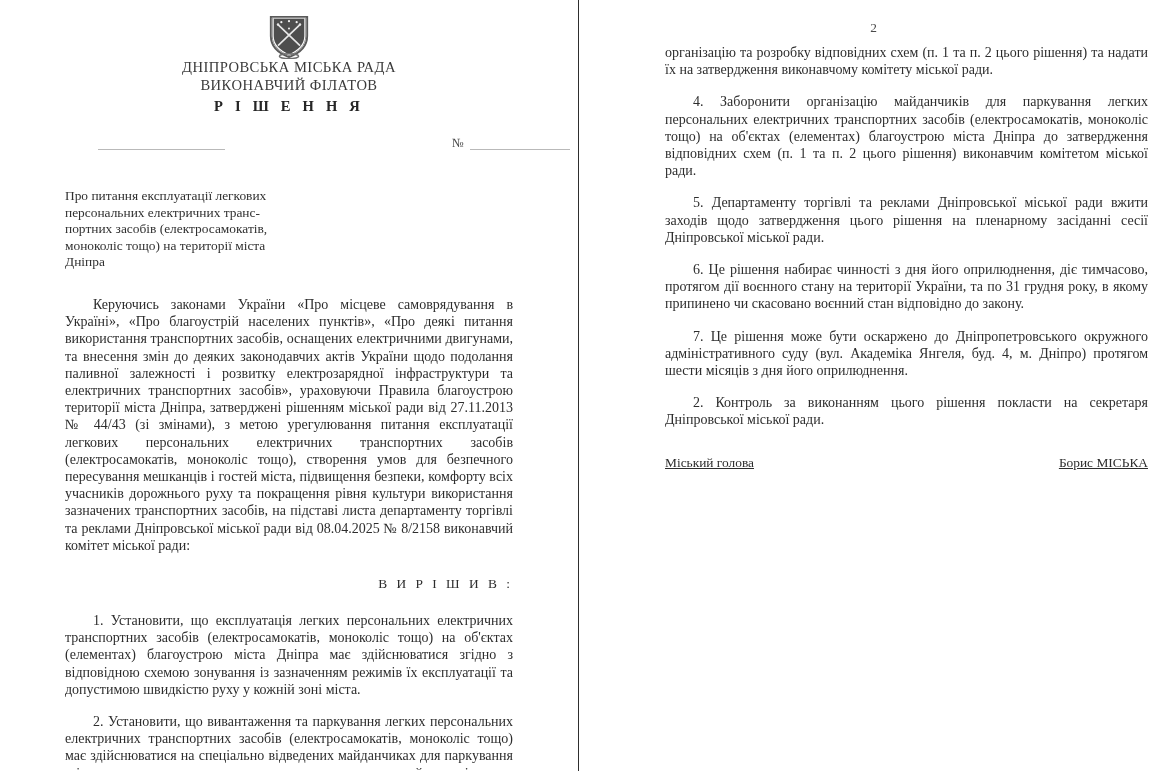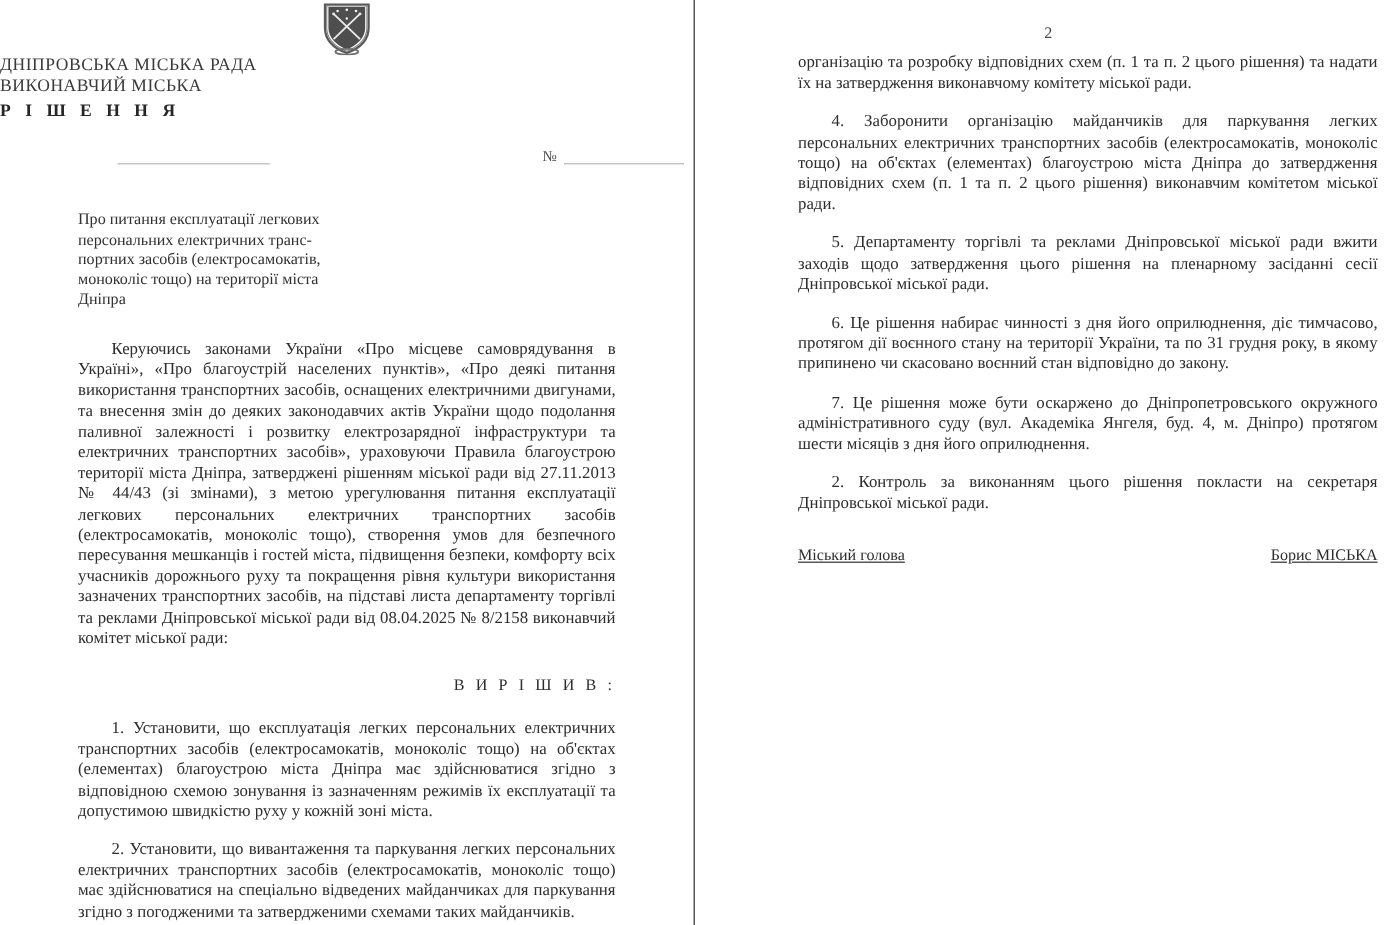--- a/index.html
+++ b/index.html
@@ -31,22 +31,22 @@
     position: absolute;
     left: 578px;
     top: 0;
     width: 1px;
     height: 771px;
     background: #2e2e2e;
   }
 
   
   .letterhead {
-    padding-top: 2px;
-    text-align: left;
+    padding-top: 15px;
+    text-align: center;
   }
   .emblem {
     width: 48px;
     height: 44px;
     margin: 0 auto;
     display: block;
   }
   .org-line {
     font-size: 14.6px;
     letter-spacing: 0.45px;
@@ -190,21 +190,21 @@
         <circle cx="34" cy="15" r="2.3" fill="#f2f2f2"></circle>
         <circle cx="50" cy="13" r="2.3" fill="#f2f2f2"></circle>
         <circle cx="66" cy="15" r="2.3" fill="#f2f2f2"></circle>
         <circle cx="50" cy="28" r="2.1" fill="#f2f2f2"></circle>
       </g>
 
       <ellipse cx="50" cy="86" rx="20" ry="5" fill="none" stroke="#6d6d6d" stroke-width="3"></ellipse>
     </svg>
 
     <div class="org-line">ДНІПРОВСЬКА МІСЬКА РАДА</div>
-    <div class="org-line">ВИКОНАВЧИЙ МІСЬКА</div>
+    <div class="org-line">ВИКОНАВЧИЙ ФІЛАТОВ</div>
     <div class="doc-kind">Р І Ш Е Н Н Я</div>
   </div>
 
   <div class="reg-row">
     <div class="rule-date"></div>
     <span class="reg-no">№</span>
     <div class="rule-no"></div>
   </div>
 
   <div class="subject">

